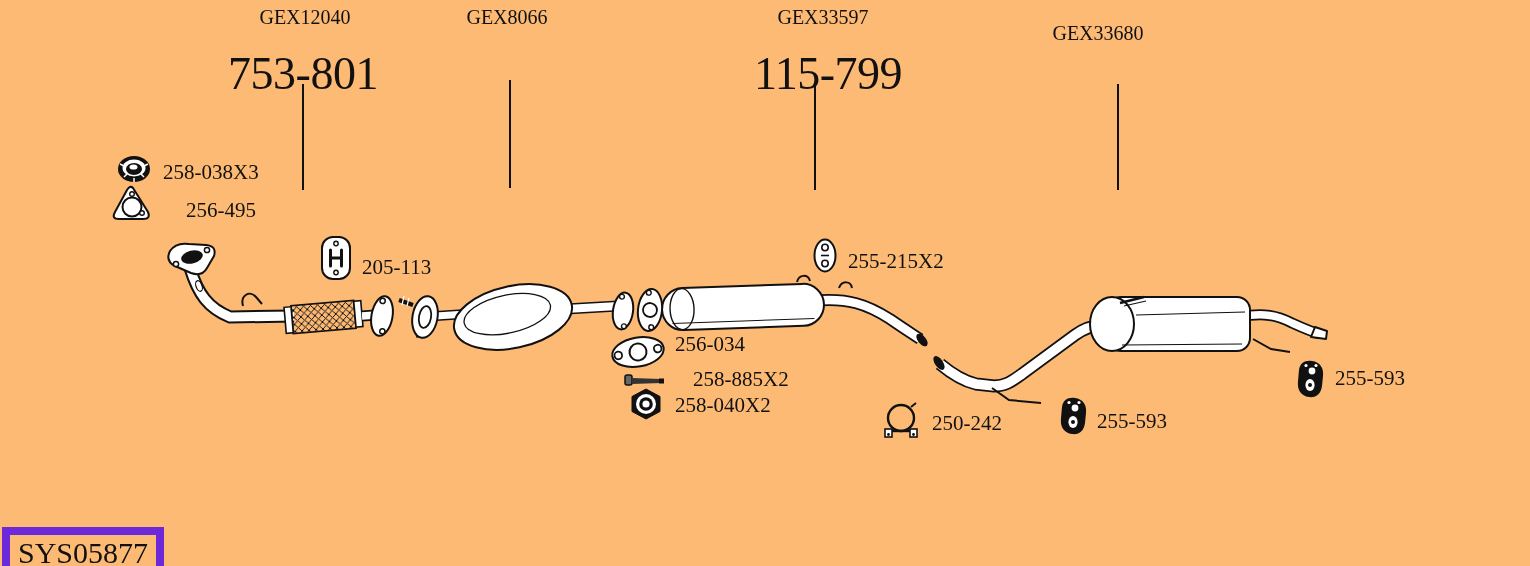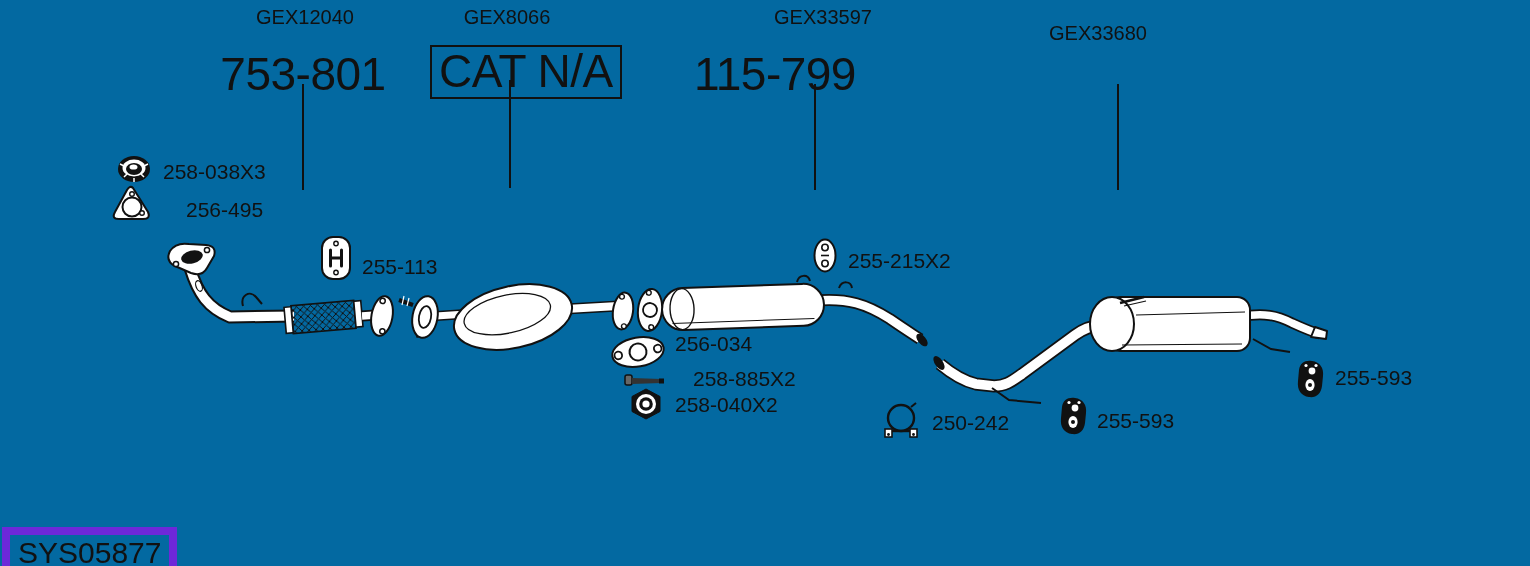--- a/index.html
+++ b/index.html
@@ -1,39 +1,38 @@
 <!DOCTYPE html>
 <html><head>
 <meta charset="utf-8">
 <style>
   html,body{margin:0;padding:0;background:#fff;}
-  .stage{position:relative;width:1530px;height:566px;background:#0369a1;overflow:hidden;
-         font-family:Liberation Sans, sans-serif;color:#111;}
+  .stage{position:relative;width:1530px;height:566px;background:#fdba74;overflow:hidden;
+         font-family:Liberation Serif, serif;color:#111;}
   .ref{position:absolute;width:220px;text-align:center;font-size:20px;white-space:nowrap;}
   .part{position:absolute;width:220px;text-align:center;font-size:46px;letter-spacing:-0.5px;white-space:nowrap;margin-top:9px;}
   .part.boxed{width:auto;border:2px solid #111;padding:0 7px;line-height:1.08;}
   .leader{position:absolute;width:2px;background:#111;}
   .plabel{position:absolute;font-size:21px;white-space:nowrap;}
   .sysid{position:absolute;left:2px;top:527px;border:8px solid #6d28d9;font-size:30px;
          padding:1px 8px;line-height:1.12;white-space:nowrap;}
   svg.draw{position:absolute;left:0;top:0;}
 </style>
 </head>
 <body>
 
 <div class="stage">
 
   <div class="ref" style="left:195px;top:6px;">GEX12040</div>
   <div class="ref" style="left:397px;top:6px;">GEX8066</div>
   <div class="ref" style="left:713px;top:6px;">GEX33597</div>
   <div class="ref" style="left:988px;top:6px;margin-top:16px;">GEX33680</div>
 
   <div class="part" style="left:193px;top:38px;">753-801</div>
-  <div class="part boxed" style="left:430px;top:36px;">CAT N/A</div>
-  <div class="part" style="left:665px;top:38px;">115-799</div>
+  <div class="part" style="left:682px;top:38px;text-align:right;">115-799</div>
 
   <div class="leader" style="left:302px;top:84px;height:106px;"></div>
   <div class="leader" style="left:509px;top:80px;height:108px;"></div>
   <div class="leader" style="left:814px;top:84px;height:106px;"></div>
   <div class="leader" style="left:1117px;top:84px;height:106px;"></div>
 
   <svg class="draw" width="1530" height="566" viewBox="0 0 1530 566">
     <defs>
       <pattern id="braid" width="7" height="7" patternUnits="userSpaceOnUse">
         <path d="M0,7 L7,0 M0,0 L7,7" stroke="#111" stroke-width="1" fill="none"></path>
@@ -199,21 +198,21 @@
       <circle cx="15" cy="10" r="3.4" fill="#fff"></circle>
       <ellipse cx="13" cy="24" rx="4.6" ry="6" fill="#fff"></ellipse>
       <circle cx="13" cy="24" r="2" fill="#111"></circle>
       <circle cx="9" cy="4.5" r="1.6" fill="#fff"></circle>
       <circle cx="19" cy="4.5" r="1.6" fill="#fff"></circle>
     </g>
   </svg>
 
   <div class="plabel" style="left:163px;top:160px;">258-038X3</div>
   <div class="plabel" style="left:162px;top:198px;margin-left:24px;">256-495</div>
-  <div class="plabel" style="left:362px;top:255px;">255-113</div>
+  <div class="plabel" style="left:362px;top:255px;">205-113</div>
   <div class="plabel" style="left:675px;top:332px;">256-034</div>
   <div class="plabel" style="left:677px;top:367px;margin-left:16px;">258-885X2</div>
   <div class="plabel" style="left:675px;top:393px;">258-040X2</div>
   <div class="plabel" style="left:848px;top:249px;">255-215X2</div>
   <div class="plabel" style="left:932px;top:411px;">250-242</div>
   <div class="plabel" style="left:1097px;top:409px;">255-593</div>
   <div class="plabel" style="left:1335px;top:366px;">255-593</div>
 
   <div class="sysid">SYS05877</div>
 

